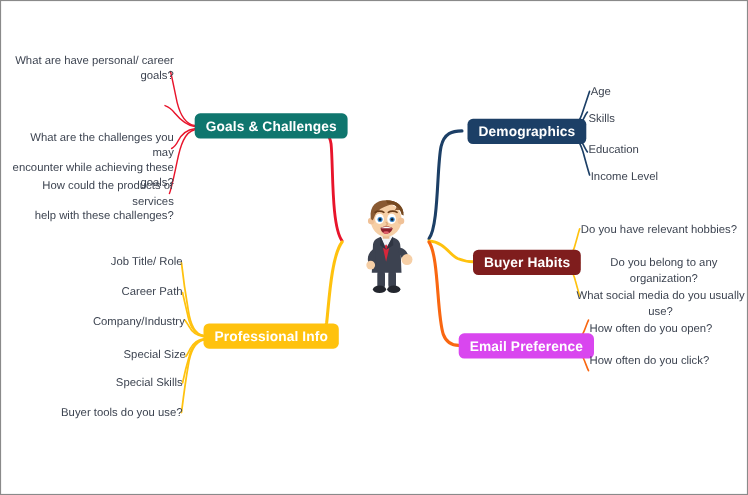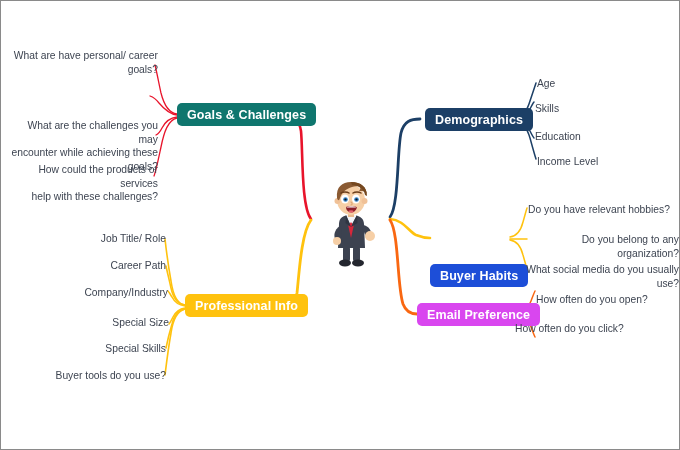--- a/index.html
+++ b/index.html
@@ -38,21 +38,21 @@
     padding: 0 10px;
     height: 23px;
   }
   .leaf {
     position: absolute;
     font-size: 10.3px;
     color: #3d4451;
     line-height: 13.5px;
     white-space: pre-line;
   }
-  .leaf.right { text-align: right; }
+  .leaf.right { text-align: center; }
   .leaf.left  { text-align: right; }
 
   
   #hero {
     position: absolute;
     left: 318px;
     top: 177px;
     width: 64px;
     height: 92px;
   }
@@ -159,21 +159,21 @@
     <path d="M27.6,29 C30.3,28 35.5,28 37.4,29.5 L27.8,29.6 Z" fill="#ffffff"></path>
     <ellipse cx="32" cy="33.4" rx="2.6" ry="1.2" fill="#e2606c"></ellipse>
   </svg>
 
   <div class="topic" id="topic-goals" style="left:176px; top:102px; background:#0f766e;">Goals &amp; Challenges</div>
 
   <div class="topic" id="topic-professional" style="left:184px; top:293px; background:#ffc20e;">Professional Info</div>
 
   <div class="topic" id="topic-demographics" style="left:424px; top:107px; background:#1c3f66;">Demographics</div>
 
-  <div class="topic" id="topic-buyer-habits" style="left:429px; top:226px; background:#1d4ed8;margin-top:37px;">Buyer Habits</div>
+  <div class="topic" id="topic-buyer-habits" style="left:429px; top:226px; background:#7f1d1d;">Buyer Habits</div>
 
   <div class="topic" id="topic-email-preference" style="left:416px; top:302px; background:#d946ef;">Email Preference</div>
 
   <div class="leaf left" style="left:12px; top:48px; width:145px;">What are have personal/ career
 goals?</div>
   <div class="leaf left" style="left:5px; top:118px; width:152px;">What are the challenges you may
 encounter while achieving these
 goals?</div>
   <div class="leaf left" style="left:2px; top:162px; width:155px;">How could the products or services
 help with these challenges?</div>
@@ -188,15 +188,15 @@
   <div class="leaf right" style="left:536px; top:76px;">Age</div>
   <div class="leaf right" style="left:534px; top:101px;">Skills</div>
   <div class="leaf right" style="left:534px; top:129px;">Education</div>
   <div class="leaf right" style="left:536px; top:154px;">Income Level</div>
 
   <div class="leaf right" style="left:527px; top:202px;">Do you have relevant hobbies?</div>
   <div class="leaf right" style="left:527px; top:232px;">Do you belong to any organization?</div>
   <div class="leaf right" style="left:521px; top:262px;">What social media do you usually use?</div>
 
   <div class="leaf right" style="left:535px; top:292px;">How often do you  open?</div>
-  <div class="leaf right" style="left:514px; top:321px;">How often do you click?</div>
+  <div class="leaf right" style="left:535px; top:321px;">How often do you click?</div>
 
 </div>
 
 </body></html>

